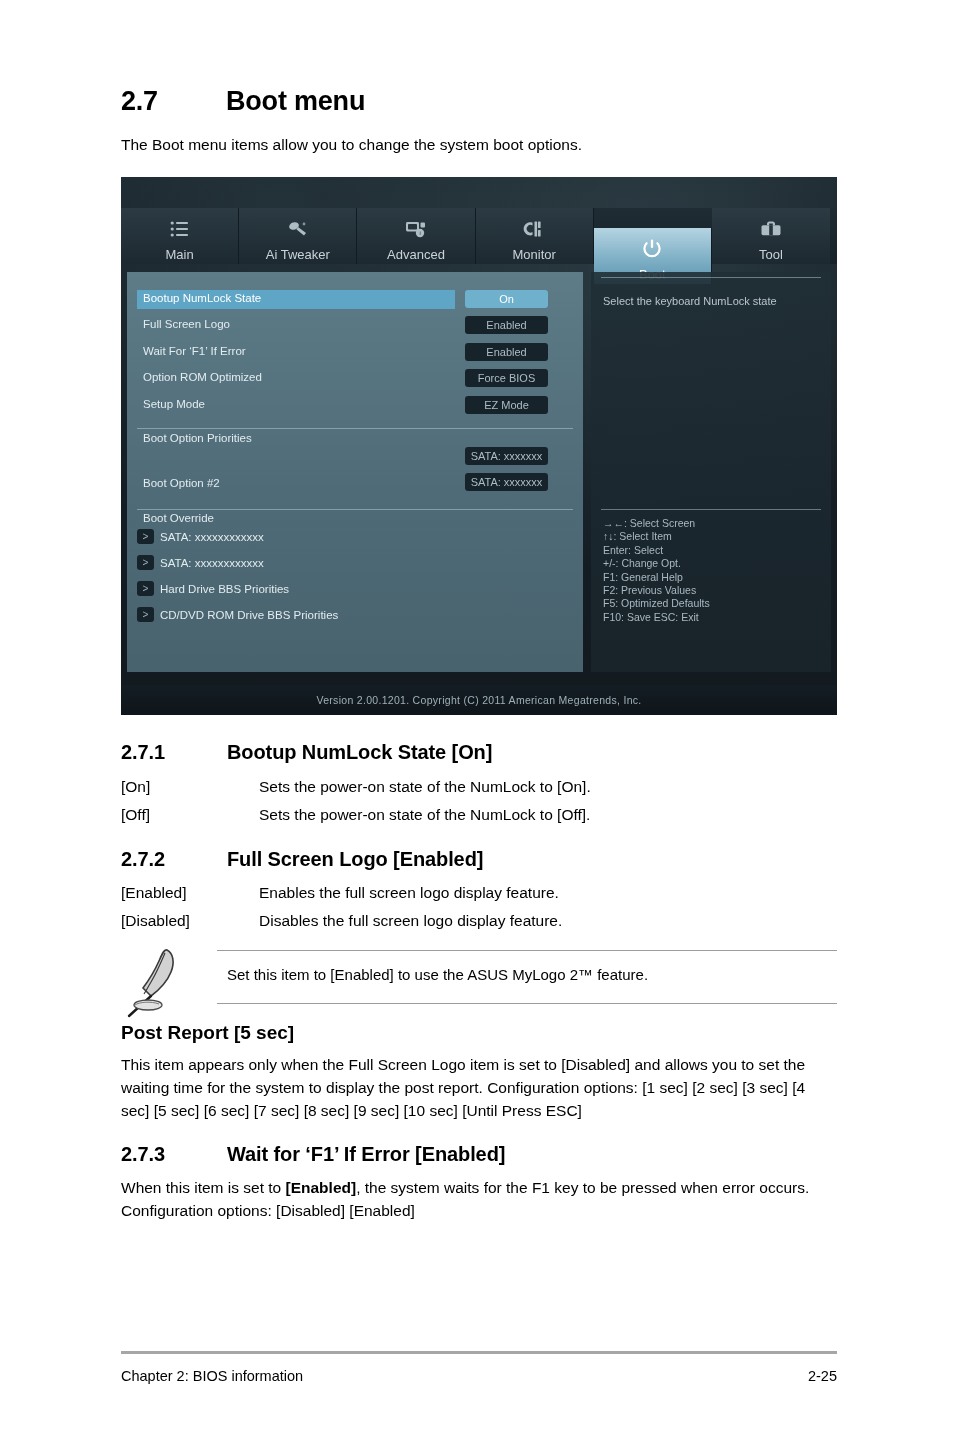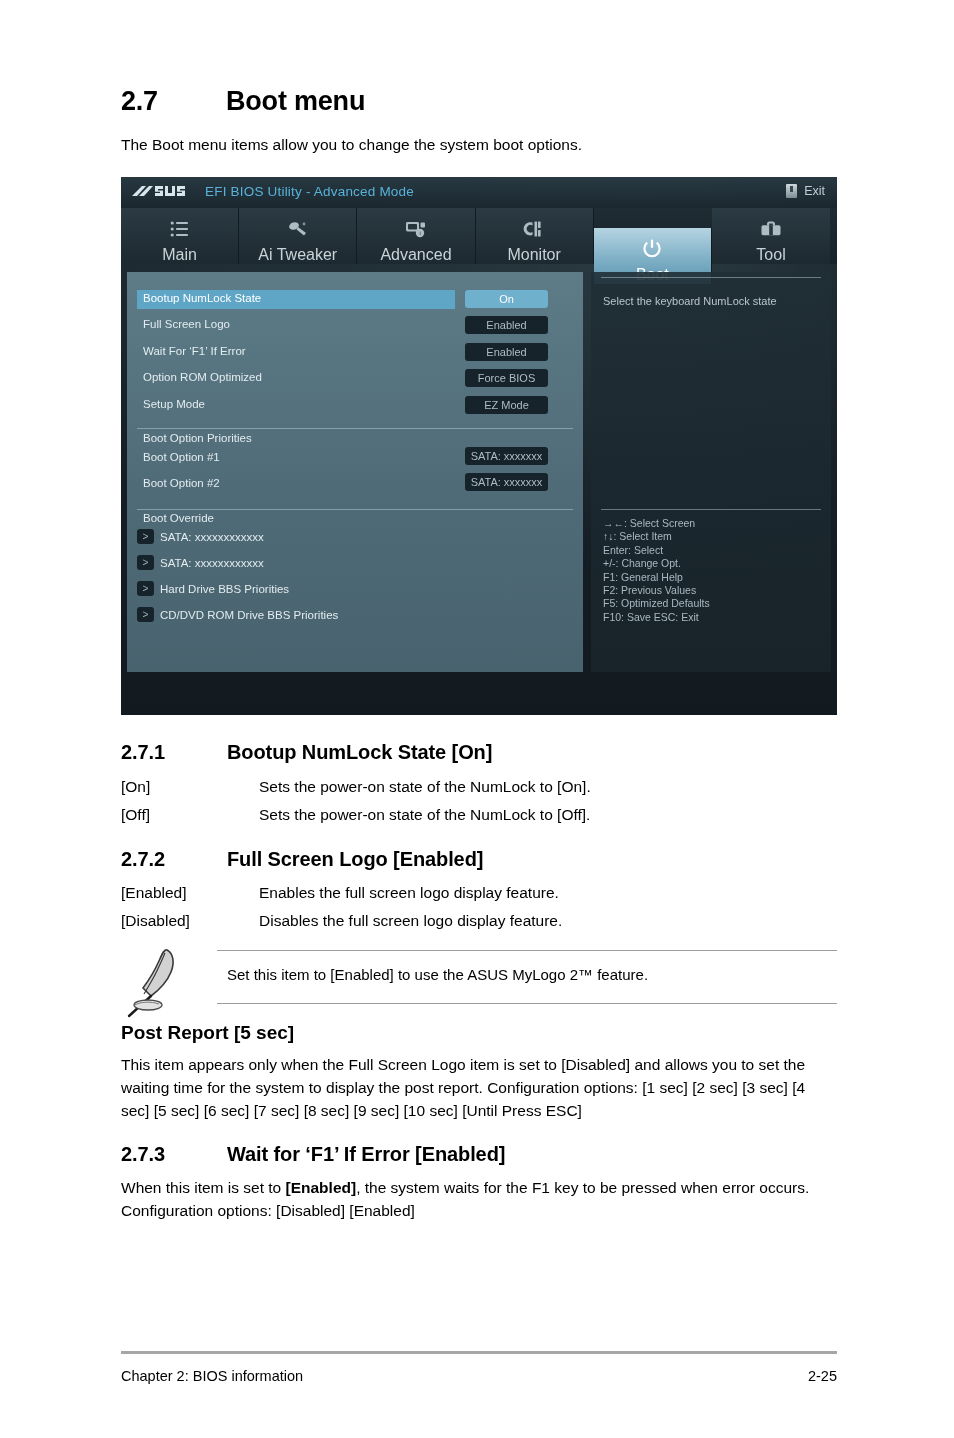--- a/index.html
+++ b/index.html
@@ -185,21 +185,21 @@
     background: linear-gradient(180deg,#b5d4e2 0%,#7fb0c6 55%,#5d95b0 100%);
     margin-top: 20px;
   }
   .tab .tab-icon {
     height: 26px; width: 30px;
     display: flex; align-items: center; justify-content: center;
     margin-top: 2px;
   }
   .tab .tab-label {
     margin-top: 5px;
-    font-size: 16px;
+    font-size: 13px;
     color: #c9d3d8;
     white-space: nowrap;
   }
   .tab.active .tab-label { color: #ffffff; }
 
   
   .bios-body {
     position: absolute;
     left: 0; top: 87px;
     width: 716px; height: 421px;
@@ -329,37 +329,20 @@
 <div class="page">
 
   <div class="h2">
     <span class="num">2.7</span><span>Boot menu</span>
   </div>
 
   <div class="intro">The Boot menu items allow you to change the system boot options.</div>
 
   <div class="bios">
 
-    <div class="bios-titlebar">
-      <svg class="asus-logo" viewBox="0 0 66 15">
-        <g fill="#d8e6ec">
-          <path d="M2 12 L12 2 L16 2 L7 12 Z"></path>
-          <path d="M9 12 L19 2 L23 2 L14 12 Z"></path>
-          <path d="M25 2 L33 2 L33 5 L28 5 L28 6.5 L33 6.5 L33 12 L25 12 L25 9 L30 9 L30 7.8 L25 7.8 Z"></path>
-          <path d="M35 2 L38 2 L38 9 L42 9 L42 2 L45 2 L45 12 L35 12 Z"></path>
-          <path d="M47 2 L55 2 L55 5 L50 5 L50 6.5 L55 6.5 L55 12 L47 12 L47 9 L52 9 L52 7.8 L47 7.8 Z"></path>
-          <path d="M57 2 L64 2 L64 4 L57 4 Z" opacity="0.0"></path>
-        </g>
-      </svg>
-      <div class="bios-title">EFI BIOS Utility - Advanced Mode</div>
-      <div class="exit-wrap">
-        <div class="exit-icon"></div>
-        <div class="exit-label">Exit</div>
-      </div>
-    </div>
 
     <div class="tabstrip">
 
       <div class="tab">
         <div class="tab-icon">
           <svg width="20" height="18" viewBox="0 0 20 18">
               <g fill="#aebcc3">
             <circle cx="2.2" cy="3" r="1.6"></circle>
                 <rect x="6" y="2.1" width="12" height="1.9" rx="0.8"></rect>
             <circle cx="2.2" cy="9" r="1.6"></circle>
@@ -465,23 +448,20 @@
 
         <div class="row" style="top:124px;">
           <div class="rlabel">Setup Mode</div>
         </div>
         <div class="value-box" style="left:338px; top:124px;">EZ Mode</div>
 
         <div class="pane-rule" style="top:156px;"></div>
 
         <div class="grouphdr" style="top:160px;">Boot Option Priorities</div>
 
-        <div class="row" style="top:177px;">
-          <div class="rlabel">Boot Option #1</div>
-        </div>
         <div class="value-box" style="left:338px; top:175px;">SATA: xxxxxxx</div>
 
         <div class="row" style="top:203px;">
           <div class="rlabel">Boot Option #2</div>
         </div>
         <div class="value-box" style="left:338px; top:201px;">SATA: xxxxxxx</div>
 
         <div class="pane-rule" style="top:237px;"></div>
 
         <div class="grouphdr" style="top:240px;">Boot Override</div>
@@ -515,20 +495,23 @@
           <div>Enter:  Select</div>
           <div>+/-:  Change Opt.</div>
           <div>F1: General Help</div>
           <div>F2: Previous Values</div>
           <div>F5: Optimized Defaults</div>
           <div>F10: Save    ESC: Exit</div>
         </div>
       </div>
     </div>
 
+    <div class="bios-footer">
+      <span>Version  2.00.1201.   Copyright  (C)  2011  American  Megatrends,  Inc.</span>
+    </div>
   </div>
 
   <div class="h3" style="top:741px;">
     <span class="num">2.7.1</span><span>Bootup NumLock State [On]</span>
   </div>
   <div class="optrow" style="top:778px;">
     <span class="key">[On]</span><span>Sets the power-on state of the NumLock to [On].</span>
   </div>
   <div class="optrow" style="top:806px;">
     <span class="key">[Off]</span><span>Sets the power-on state of the NumLock to [Off].</span>

